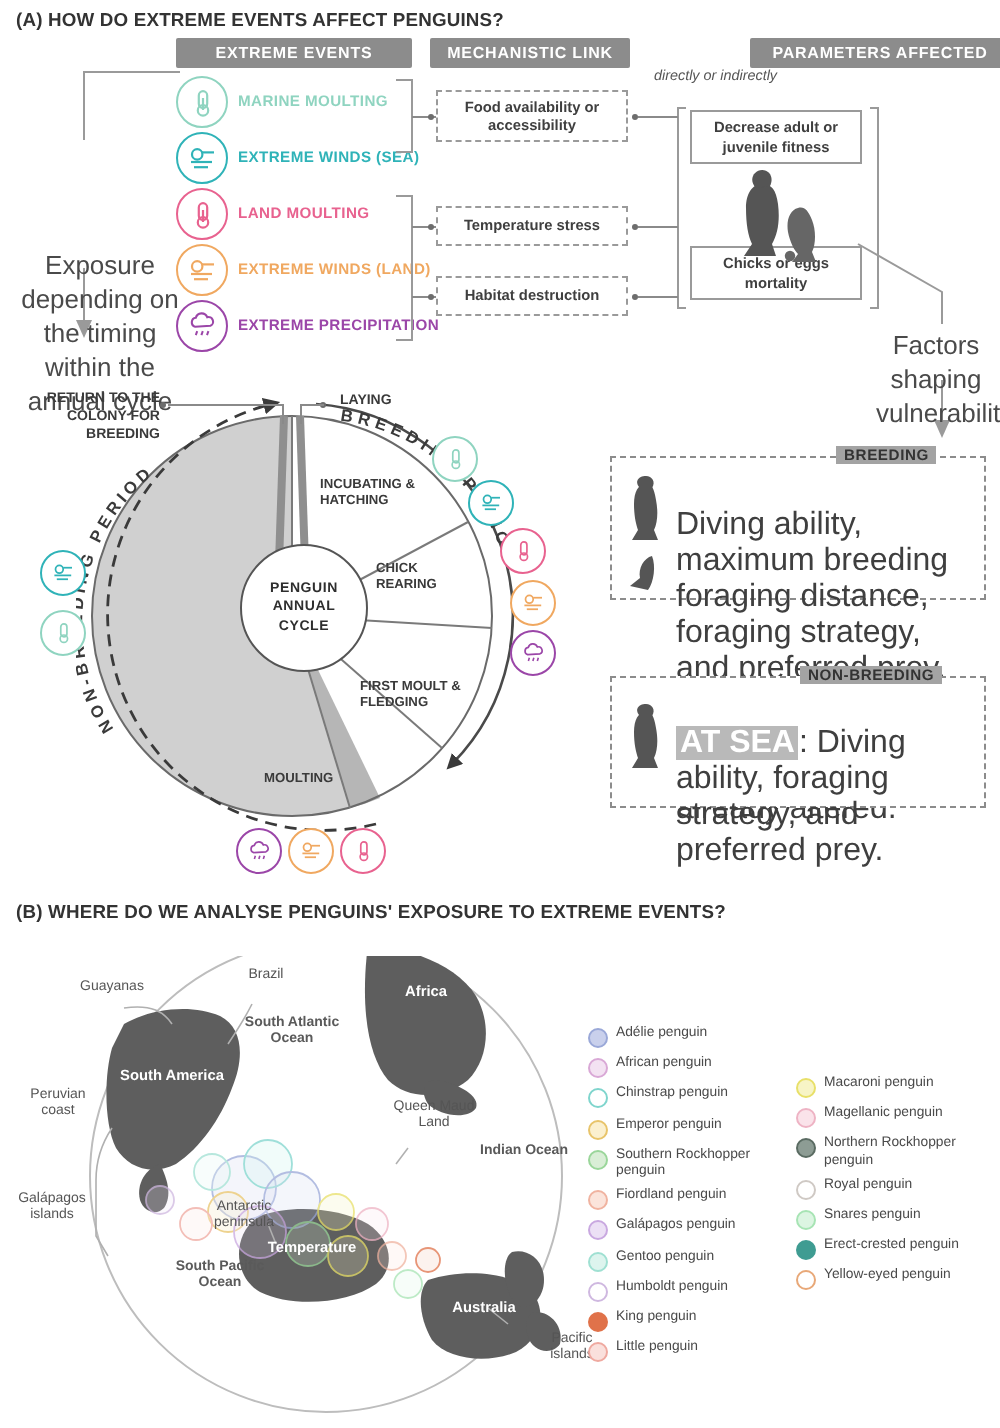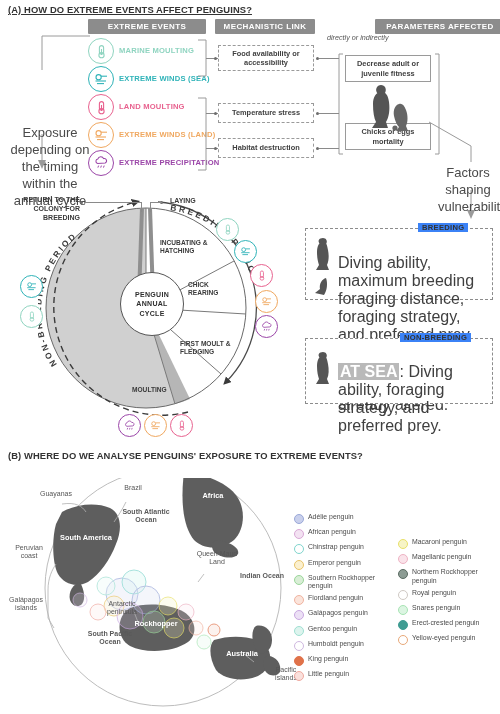--- a/index.html
+++ b/index.html
@@ -46,39 +46,39 @@
     display:flex;flex-direction:column;align-items:center;justify-content:center;
     font-size:7px;font-weight:bold;line-height:1.35;letter-spacing:.3px;color:#2e2e2e;
   }
   .mini{
     position:absolute;width:21px;height:21px;border-radius:50%;border:1.3px solid;background:#fff;
     display:flex;align-items:center;justify-content:center;
   }
   
   .ibox{position:absolute;border:1px dashed #8c8c8c;box-sizing:border-box;background:#fff;}
   .ibox-h{
-    position:absolute;background:#3b82f6;font-size:7.6px;font-weight:bold;
+    position:absolute;background:#a3a3a3;font-size:7.6px;font-weight:bold;
     letter-spacing:.3px;padding:0 4px;color:#333;
   }
   .hl{background:#b9b9b9;color:#fff;font-weight:bold;padding:0 2px;}
   
   #map-wrap{position:absolute;left:18px;top:478px;width:290px;height:232px;}
   .map-lbl{position:absolute;font-size:7px;color:#555;line-height:1.2;text-align:center;}
   .map-lbl.land{color:#fff;font-weight:bold;font-size:7.4px;}
   .map-lbl.ocean{font-weight:bold;color:#5a5a5a;}
   
   .lg-col{position:absolute;}
   .lg-item{display:flex;align-items:flex-start;gap:4px;margin-bottom:4.2px;}
   .lg-sw{width:8px;height:8px;border-radius:50%;border:1.1px solid;flex:0 0 auto;margin-top:1px;}
   .lg-tx{font-size:6.9px;color:#4a4a4a;line-height:1.18;}
 </style>
 </head>
 <body>
 
-<div class="panel-title" style="left:8px;top:4px;text-decoration:underline;">(A) HOW DO EXTREME EVENTS AFFECT PENGUINS?</div>
+<div class="panel-title" style="left:8px;top:4px;">(A) HOW DO EXTREME EVENTS AFFECT PENGUINS?</div>
 
 <div class="chip" style="left:88px;top:19px;width:118px;">EXTREME EVENTS</div>
 <div class="chip" style="left:215px;top:19px;width:100px;">MECHANISTIC LINK</div>
 <div class="chip" style="left:327px;top:19px;width:130px;margin-left:48px;">PARAMETERS AFFECTED</div>
 <div class="sub-italic" style="left:327px;top:33px;width:130px;">directly or indirectly</div>
 
 <div class="ev" style="left:88px;top:38px;">
   <span class="ico" style="border-color:#8fd4c0;">
     <svg width="13" height="15" viewBox="0 0 13 15">
         <rect x="4.4" y="1.6" width="4.2" height="8.4" rx="2.1" fill="none" stroke="#8fd4c0" stroke-width="1.1"></rect>
@@ -392,21 +392,21 @@
       <path d="M186 96 L180 104"></path>
     </g>
   </svg>
 
   <div class="map-lbl" style="left:10px;top:12px;width:56px;">Guayanas</div>
   <div class="map-lbl" style="left:95px;top:6px;width:40px;">Brazil</div>
   <div class="map-lbl" style="left:-12px;top:66px;width:46px;">Peruvian coast</div>
   <div class="map-lbl" style="left:-14px;top:118px;width:44px;">Galápagos islands</div>
   <div class="map-lbl land" style="left:40px;top:56px;width:56px;">South America</div>
   <div class="map-lbl land" style="left:172px;top:14px;width:46px;">Africa</div>
-  <div class="map-lbl land" style="left:110px;top:142px;width:56px;">Rockhopper</div>
+  <div class="map-lbl land" style="left:110px;top:142px;width:56px;">Temperature</div>
   <div class="map-lbl land" style="left:196px;top:172px;width:56px;">Australia</div>
   <div class="map-lbl ocean" style="left:96px;top:30px;width:64px;">South Atlantic Ocean</div>
   <div class="map-lbl ocean" style="left:222px;top:94px;width:44px;">Indian Ocean</div>
   <div class="map-lbl ocean" style="left:60px;top:152px;width:64px;">South Pacific Ocean</div>
   <div class="map-lbl" style="left:172px;top:72px;width:54px;">Queen Maud Land</div>
   <div class="map-lbl" style="left:78px;top:122px;width:52px;">Antarctic peninsula</div>
   <div class="map-lbl" style="left:248px;top:188px;width:40px;">Pacific islands</div>
 </div>
 
 <div class="lg-col" id="legend-left" style="left:294px;top:513px;width:98px;">

